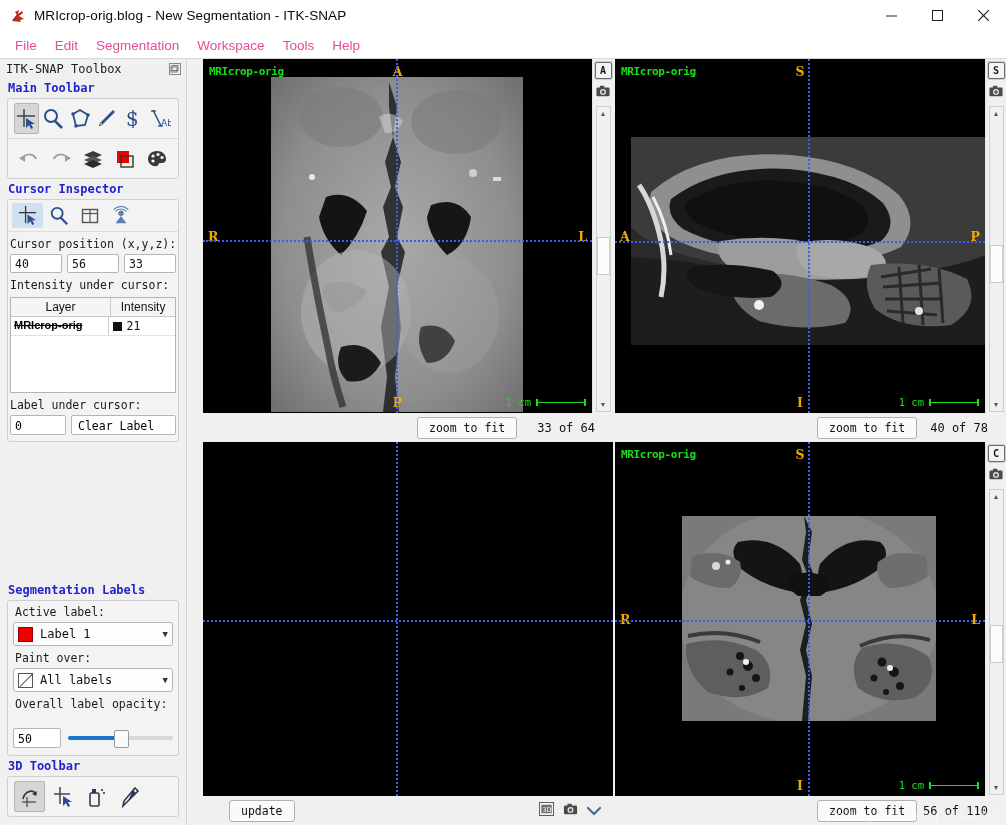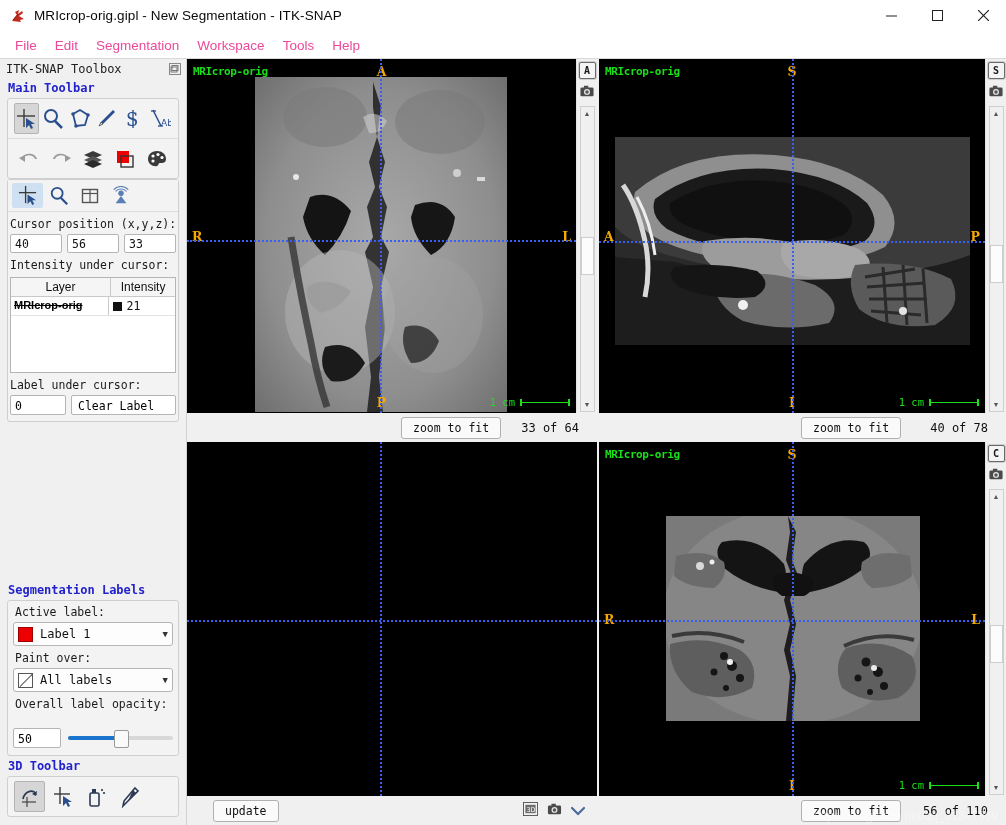--- a/index.html
+++ b/index.html
@@ -45,21 +45,21 @@
     display: flex; align-items: center;
     padding-left: 6px;
     border-bottom: 1px solid #d9d9d9;
   }
   .menu-item {
     padding: 3px 9px; font-size: 13.5px; color: #ec4899;
     font-family: "Liberation Sans", sans-serif;
   }
 
   
-  .body-split { display: flex; flex: 1; min-height: 0; background: #f0f0f0; }
+  .body-split { display: flex; flex: 1; min-height: 0; background: #f0f0f0; gap: 16px; }
 
   
   .toolbox {
     width: 186px; min-width: 186px;
     background: #f0f0f0;
     display: flex; flex-direction: column;
     border-right: 1px solid #d2d2d2;
     font-family: "DejaVu Sans Mono", monospace;
   }
   .tb-header {
@@ -312,21 +312,21 @@
 
 <div id="app">
 
   <div class="titlebar">
     <div class="title-icon">
       <svg width="16" height="16" viewBox="0 0 16 16">
         <path d="M2 13 L7 7 L5 4 L9 2 L8 6 L12 3 L13 5 L9 8 L14 11 L10 12 L11 14 Z" fill="#c12a1f"></path>
         <path d="M3 12 L8 6" stroke="#7a1a12" stroke-width="1" fill="none"></path>
       </svg>
     </div>
-    <div class="title-text">MRIcrop-orig.gipl - New Segmentation - ITK-SNAP</div>
+    <div class="title-text">MRIcrop-orig.blog - New Segmentation - ITK-SNAP</div>
     <div class="win-buttons">
       <div class="win-btn">
         <svg width="11" height="11" viewBox="0 0 11 11">
             <line x1="0" y1="6" x2="11" y2="6" stroke="#222" stroke-width="1"></line>
           </svg>
       </div>
       <div class="win-btn">
         <svg width="11" height="11" viewBox="0 0 11 11">
             <rect x="0.5" y="0.5" width="10" height="10" fill="none" stroke="#222" stroke-width="1"></rect>
           </svg>
@@ -440,20 +440,21 @@
               <path d="M11 3 C5 3, 2 7, 2 11 C2 16, 7 19, 11 18 C13 17.6, 12 15, 14 15 C17 15, 20 15, 20 11 C20 6, 16 3, 11 3 Z" fill="#3a3a3a"></path>
               <circle cx="7" cy="8" r="1.6" fill="#fff"></circle>
                 <circle cx="12" cy="6.5" r="1.6" fill="#fff"></circle>
               <circle cx="16" cy="9.5" r="1.6" fill="#fff"></circle>
                 <circle cx="7" cy="13" r="1.6" fill="#fff"></circle>
             </svg>
           </div>
         </div>
       </div>
 
+      <div class="section-title">Cursor Inspector</div>
       <div class="group-box" style="flex:0 0 auto; padding-bottom:6px;">
         <div class="ci-row">
           <div class="ci-btn active">
             <svg width="21" height="21" viewBox="0 0 22 22">
               <line x1="2" y1="8" x2="20" y2="8" stroke="#3a3a3a" stroke-width="1.4"></line>
               <line x1="9" y1="1" x2="9" y2="19" stroke="#3a3a3a" stroke-width="1.4"></line>
               <path d="M11 10 L11 20 L14 17 L16 21 L18 20 L16 16 L20 16 Z" fill="#2b4f8e"></path>
             </svg>
           </div>
           <div class="ci-btn">

